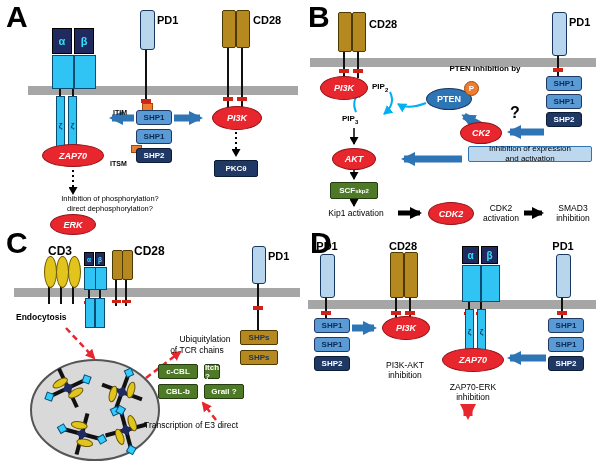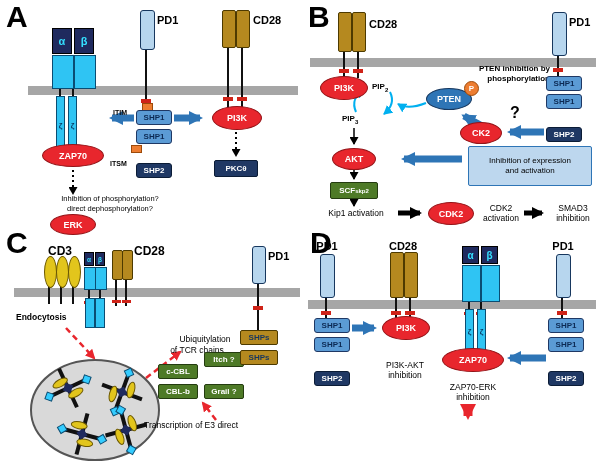--- a/index.html
+++ b/index.html
@@ -3,34 +3,34 @@
 <meta charset="utf-8">
 <style>
   html,body{margin:0;padding:0;background:#fff;}
   .fig{position:relative;width:600px;height:474px;background:#fff;font-family:"Liberation Sans",sans-serif;overflow:hidden;}
   .abs{position:absolute;}
   .panel-label{font-size:30px;font-weight:bold;color:#000;line-height:1;}
   .rlabel{font-size:11px;font-weight:bold;color:#000;}
   .slabel{font-size:12px;font-weight:bold;color:#000;}
   .tinylabel{font-size:7px;font-weight:bold;color:#000;}
   .box{display:flex;align-items:center;justify-content:center;font-weight:bold;box-sizing:border-box;}
-  .oval{border-radius:50%;background:#e8262d;border:1px solid #931418;color:#fff;font-weight:bold;display:flex;align-items:center;justify-content:center;font-size:9px;}
+  .oval{border-radius:50%;background:#e8262d;border:1px solid #931418;color:#fff;font-weight:bold;display:flex;align-items:center;justify-content:center;font-size:9px;font-style:italic;}
   .shp{background:#5b9bd5;border:1px solid #1f3864;color:#0c2a54;font-size:8px;border-radius:3px;}
-  .shpdark{background:#1f3864;border:1px solid #0b1c36;color:#fff;font-size:8px;border-radius:3px;margin-top:15px;}
+  .shpdark{background:#1f3864;border:1px solid #0b1c36;color:#fff;font-size:8px;border-radius:3px;}
   .navybox{background:#1f2a5e;border:1px solid #000;color:#35e0ff;}
   .cyanbox{background:#2fc4f3;border:1px solid #0a4d73;}
   .goldbox{background:#b5891f;border:1.5px solid #4d3a00;border-radius:2px;color:#17375e;font-size:8px;}
   .pd1rect{background:#b7d6ee;border:1.5px solid #17375e;border-radius:3px;}
   .greenbox{background:#4e7a27;border:1px solid #243c10;color:#fff;font-size:8px;border-radius:2px;}
   .darkbox{background:#203864;border:1px solid #0b1c36;color:#fff;font-size:8px;border-radius:2px;}
   .lightbluebox{background:#bdd7ee;border:1px solid #2e75b6;color:#000;font-size:8px;font-weight:normal;border-radius:2px;flex-direction:column;line-height:1.25;}
   .note{font-size:8px;color:#000;line-height:1.2;}
   .note85{font-size:8.5px;color:#000;line-height:1.2;}
   .ctr{text-align:center;}
-  .bold{font-weight:bold;text-align:right;}
+  .bold{font-weight:bold;}
   .zeta{background:#2fc4f3;border:1px solid #0a4d73;color:#083a63;font-size:8px;font-weight:bold;display:flex;align-items:center;justify-content:center;box-sizing:border-box;}
   .orangesite{background:#ed7d31;border:1px solid #9c4a0a;}
   .pcircle{background:#ed7d31;border:1px solid #9c4a0a;border-radius:50%;color:#fff;font-size:8px;font-weight:bold;display:flex;align-items:center;justify-content:center;}
   sub,sup{line-height:0;}
 </style>
 </head>
 <body>
 
 <div class="fig">
 
@@ -201,33 +201,32 @@
 
   <div class="abs goldbox" style="left:338px;top:12px;width:12px;height:38px"></div>
   <div class="abs goldbox" style="left:352px;top:12px;width:12px;height:38px"></div>
   <div class="abs rlabel" style="left:369px;top:18px">CD28</div>
   <div class="abs oval" style="left:320px;top:76px;width:46px;height:22px">PI3K</div>
 
   <div class="abs note bold" style="left:372px;top:82px"><span>PIP</span><sub style="font-size:6px">2</sub></div>
   <div class="abs note bold" style="left:342px;top:114px"><span>PIP</span><sub style="font-size:6px">3</sub></div>
 
   <div class="abs note bold ctr" style="left:420px;top:64px;width:130px">PTEN inhibition by</div>
-  <div class="abs note bold ctr" style="left:420px;top:74px;width:130px">phosphorylation</div>
   <div class="abs box" style="left:426px;top:88px;width:46px;height:22px;border-radius:50%;background:#2e75b6;border:1px solid #17375e;color:#fff;font-size:9px">PTEN</div>
   <div class="abs pcircle" style="left:464px;top:81px;width:13px;height:13px">P</div>
   <div class="abs oval" style="left:460px;top:122px;width:40px;height:20px">CK2</div>
   <div class="abs bold" style="left:510px;top:104px;font-size:16px">?</div>
 
   <div class="abs pd1rect" style="left:552px;top:12px;width:13px;height:42px"></div>
   <div class="abs rlabel" style="left:569px;top:16px">PD1</div>
   <div class="abs box shp" style="left:546px;top:76px;width:36px;height:15px">SHP1</div>
   <div class="abs box shp" style="left:546px;top:94px;width:36px;height:15px">SHP1</div>
   <div class="abs box shpdark" style="left:546px;top:112px;width:36px;height:15px">SHP2</div>
 
-  <div class="abs box lightbluebox" style="left:468px;top:146px;width:124px;height:40px">
+  <div class="abs box lightbluebox" style="left:468px;top:146px;width:124px;height:16px">
     <span>Inhibition of expression</span>
     <span>and activation</span>
   </div>
 
   <div class="abs oval" style="left:332px;top:148px;width:42px;height:20px">AKT</div>
   <div class="abs box greenbox" style="left:330px;top:182px;width:48px;height:17px">
       <span>SCF</span>
       <sup style="font-size:6px">skp2</sup>
     </div>
   <div class="abs note85 ctr" style="left:314px;top:208px;width:84px">Kip1 activation</div>
@@ -251,21 +250,21 @@
   <div class="abs goldbox" style="left:122px;top:250px;width:9px;height:28px"></div>
   <div class="abs slabel" style="left:134px;top:244px">CD28</div>
   <div class="abs cyanbox" style="left:85px;top:298px;width:8px;height:28px"></div>
   <div class="abs cyanbox" style="left:95px;top:298px;width:8px;height:28px"></div>
 
   <div class="abs note85 bold" style="left:16px;top:312px">Endocytosis</div>
   <div class="abs note85 ctr" style="left:162px;top:334px;width:86px">Ubiquitylation</div>
   <div class="abs note85 ctr" style="left:154px;top:345px;width:86px">of TCR chains</div>
 
   <div class="abs box greenbox" style="left:158px;top:364px;width:40px;height:15px">c-CBL</div>
-  <div class="abs box greenbox" style="left:204px;top:352px;width:40px;height:15px">Itch ?</div>
+  <div class="abs box greenbox" style="left:204px;top:364px;width:16px;height:15px">Itch ?</div>
   <div class="abs box greenbox" style="left:158px;top:384px;width:40px;height:15px">CBL-b</div>
   <div class="abs box greenbox" style="left:204px;top:384px;width:40px;height:15px">Grail ?</div>
   <div class="abs note85" style="left:144px;top:420px;width:130px">Transcription of E3 direct</div>
 
   <div class="abs pd1rect" style="left:252px;top:246px;width:12px;height:36px"></div>
   <div class="abs rlabel" style="left:268px;top:250px">PD1</div>
   <div class="abs box goldbox" style="left:240px;top:330px;width:38px;height:15px;font-weight:bold">SHPs</div>
   <div class="abs box goldbox" style="left:240px;top:350px;width:38px;height:15px;font-weight:bold">SHPs</div>
 
   <div class="abs panel-label" style="left:310px;top:228px">D</div>

